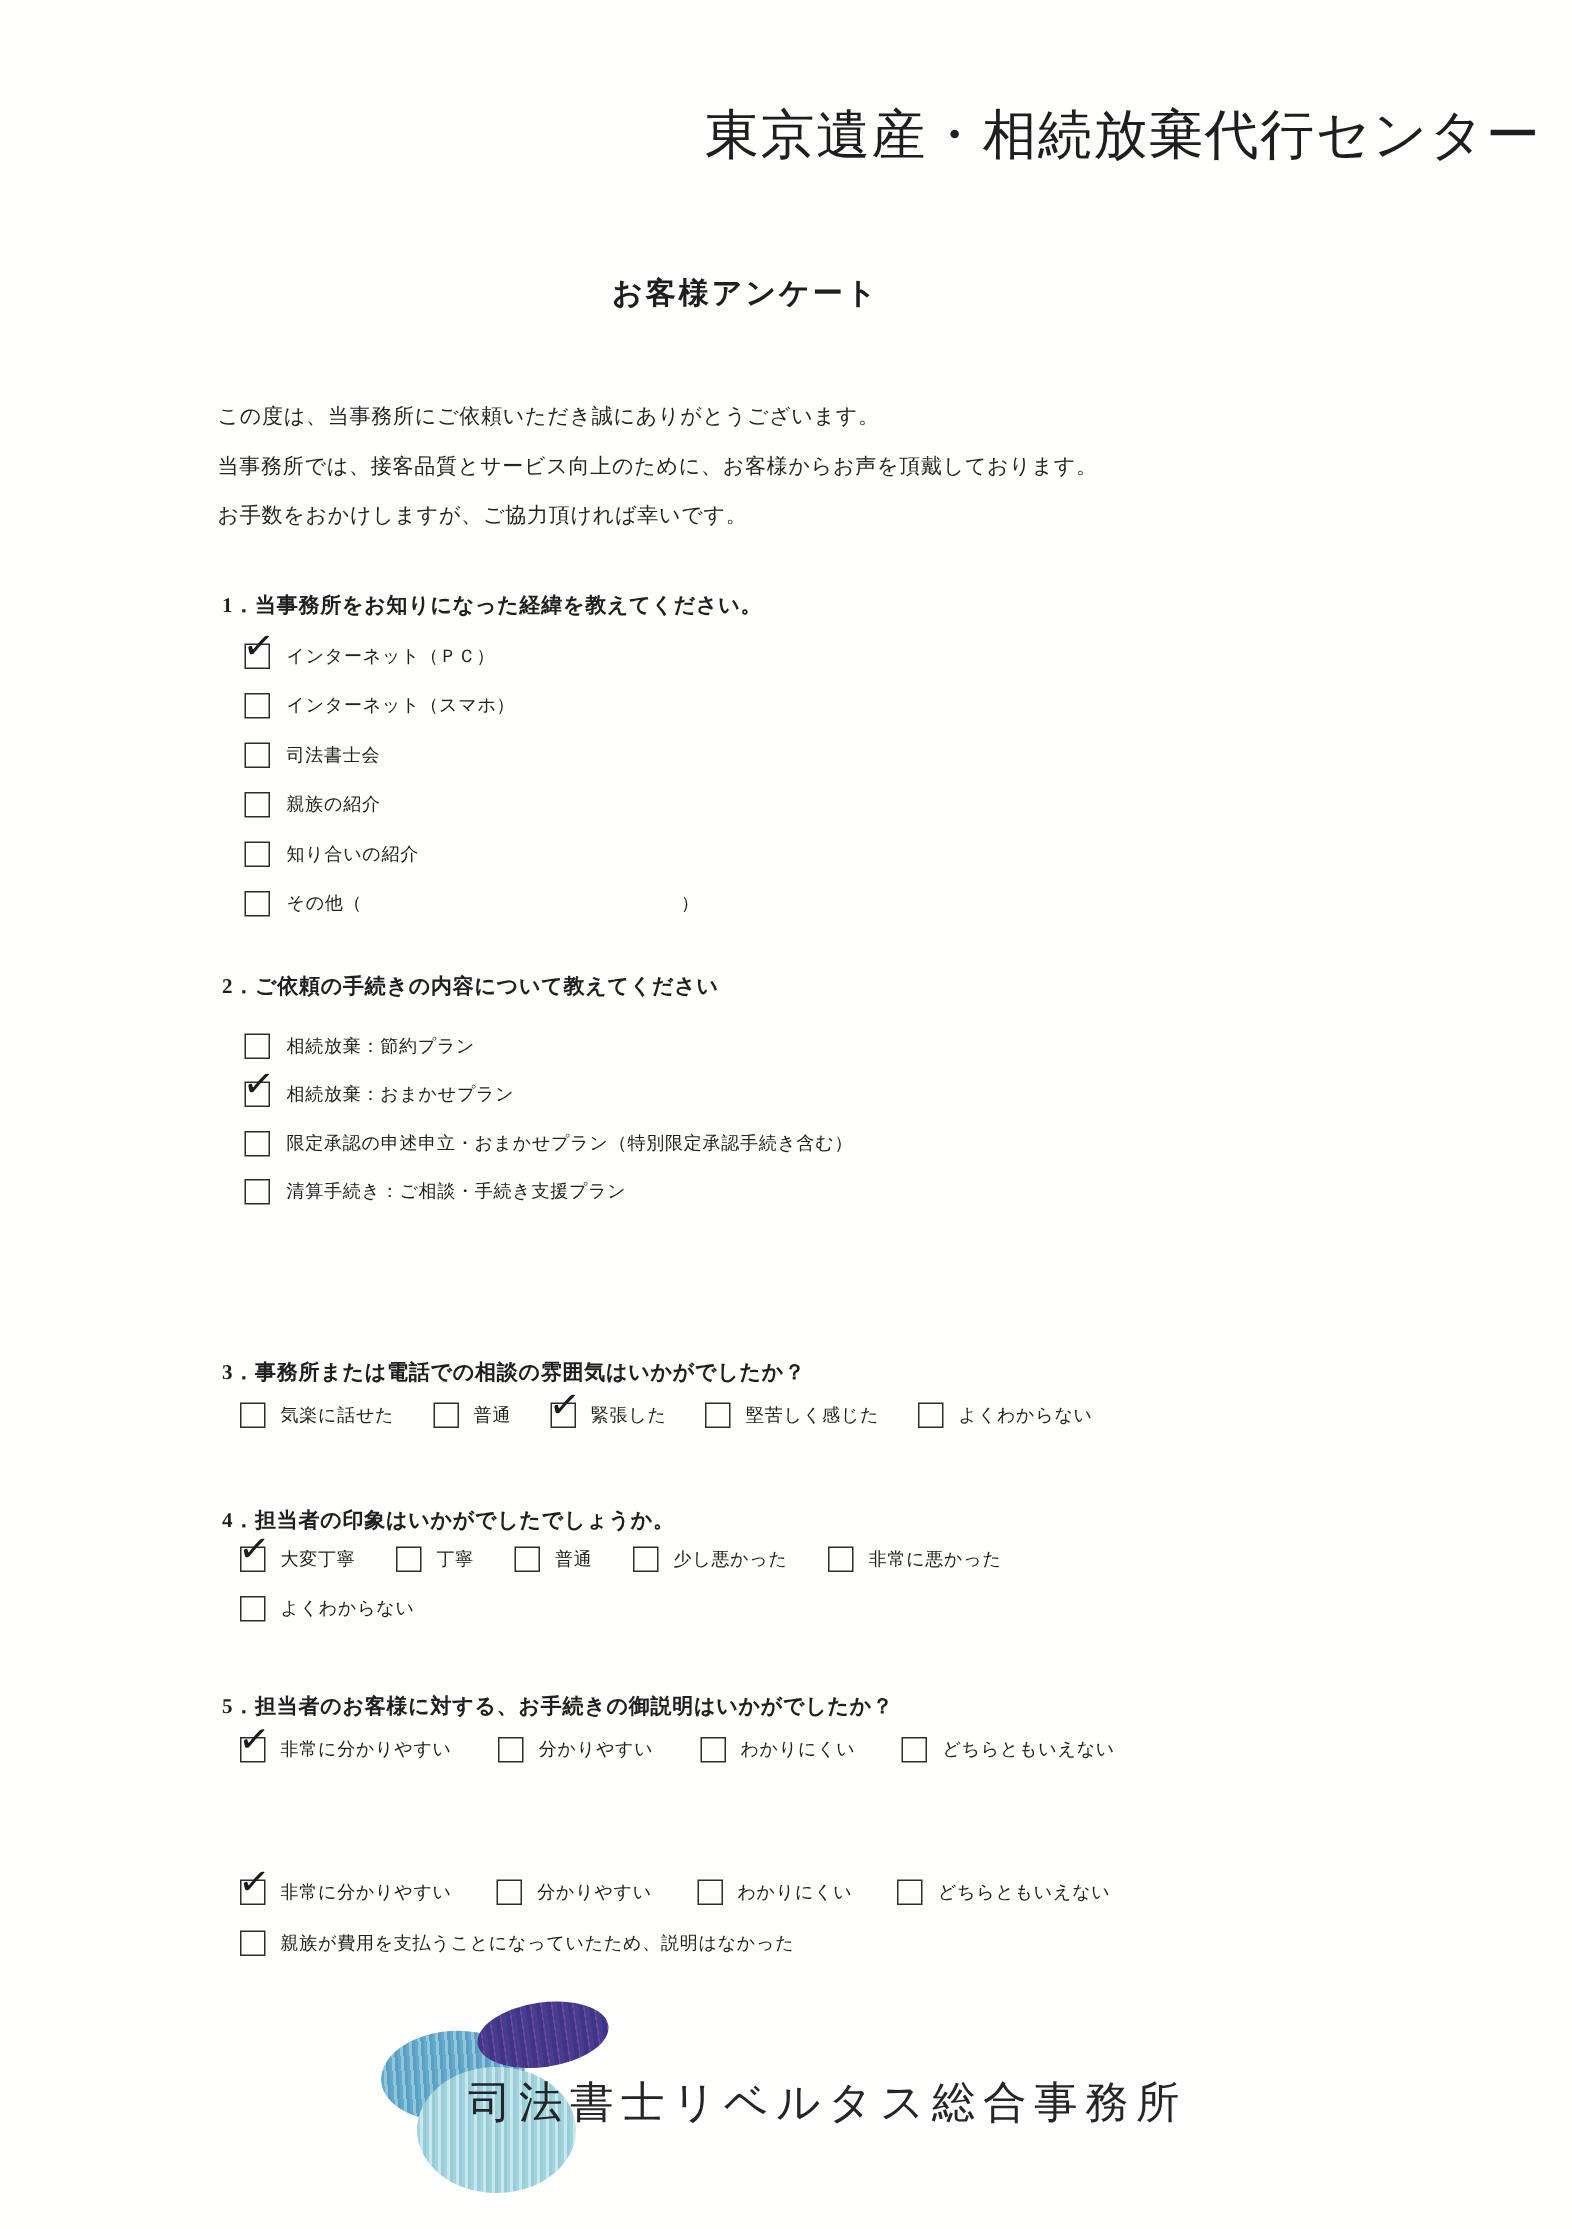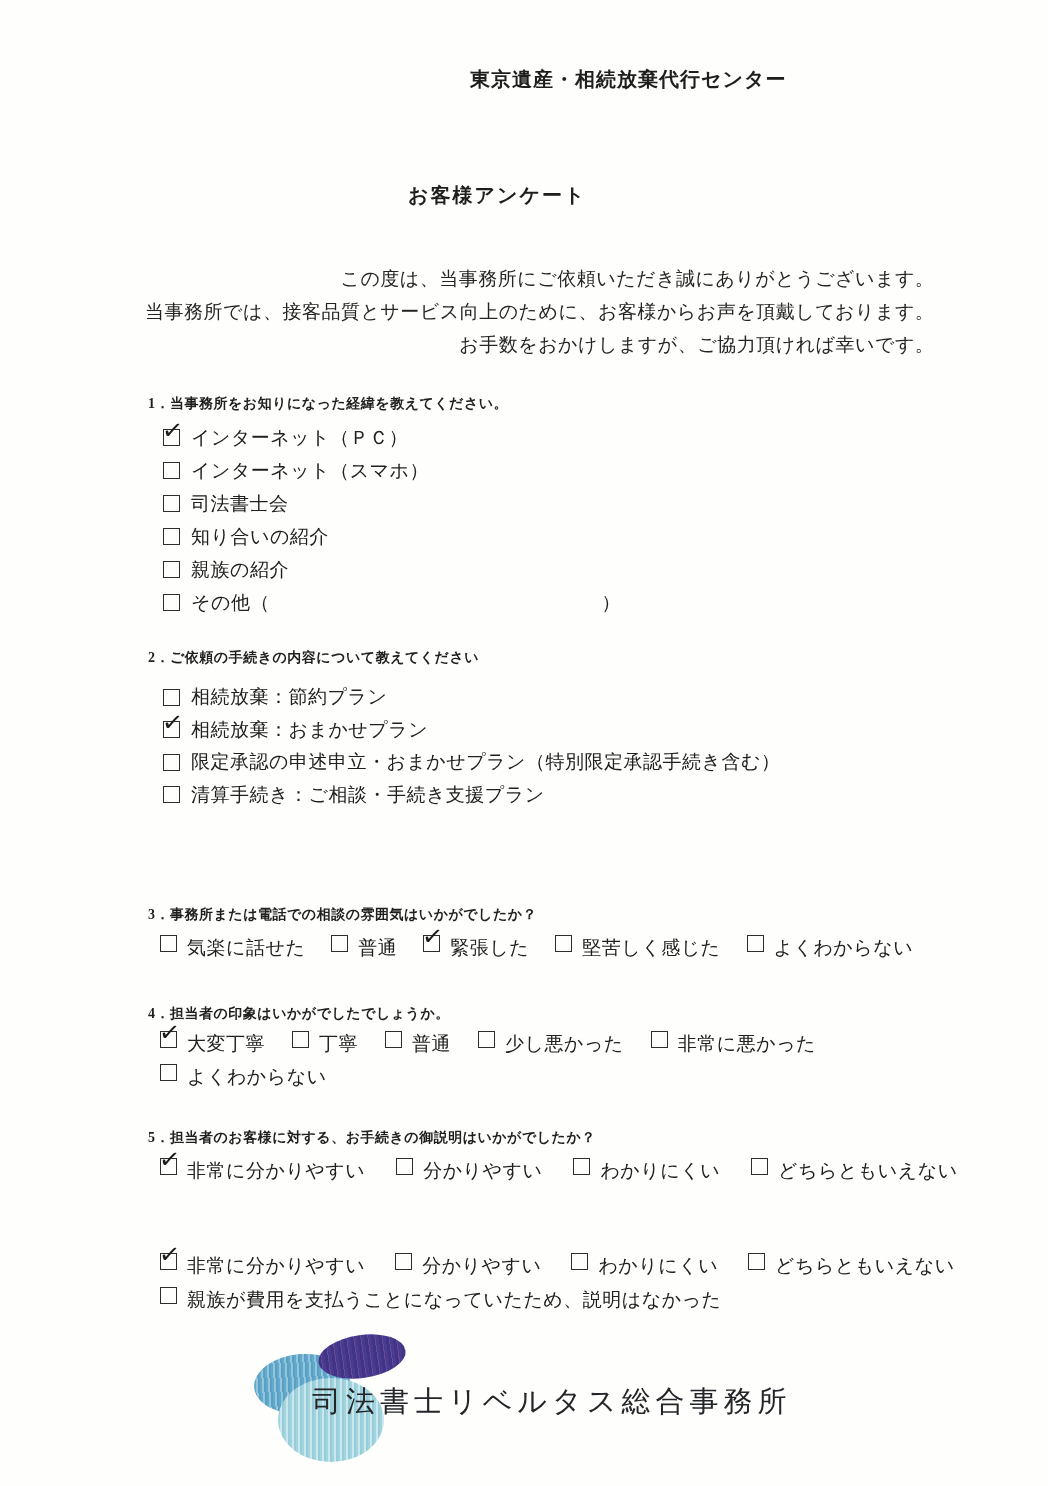--- a/index.html
+++ b/index.html
@@ -7,48 +7,48 @@
     position:relative;
     width:1048px;height:1486px;
     margin:0 auto;
     background:#fefefc;
     font-family:"Liberation Serif","DejaVu Serif",serif;
     color:#242424;
     overflow:hidden;
   }
   .org-title{
     position:absolute;left:470px;top:66px;
-    font-size:20px;font-weight:bold;letter-spacing:1px;color:#1e1e1e;
+    font-size:36px;font-weight:normal;letter-spacing:1px;color:#1e1e1e;
   }
   .survey-title{
     position:absolute;left:408px;top:182px;
     font-size:20px;font-weight:bold;letter-spacing:2px;color:#1e1e1e;
   }
-  .intro{position:absolute;left:145px;top:262px;font-size:19px;letter-spacing:0.5px;text-align:right;}
+  .intro{position:absolute;left:145px;top:262px;font-size:14px;letter-spacing:0.5px;}
   .intro div{height:33px;line-height:33px;}
   .q-header{
     position:absolute;left:148px;
     font-size:14px;font-weight:bold;letter-spacing:0.5px;color:#1f1f1f;
     white-space:nowrap;
   }
   #q1h{top:395px}#q2h{top:649px}#q3h{top:906px}#q4h{top:1005px}#q5h{top:1129px}#q6h{top:1227px}
   .vlist{position:absolute;left:163px;}
   #q1-list{top:421px}
   #q2-list{top:681px}
   .vlist .opt{height:33px;display:flex;align-items:center;gap:11px;}
   #q2-list .opt{height:32.5px;}
   .hlist{position:absolute;display:flex;align-items:center;}
   #q3-row{left:160px;top:935px;gap:26px;}
   #q4-row1{left:160px;top:1031px;gap:27px;}
   #q4-row2{left:160px;top:1064px;}
   #q5-row{left:160px;top:1158px;gap:31px;}
   #q6-row1{left:160px;top:1253px;gap:30px;}
   #q6-row2{left:160px;top:1287px;}
   .hlist .item{display:flex;align-items:flex-start;gap:10px;height:33px;}
-  .lbl{font-size:19px;letter-spacing:0.5px;white-space:nowrap;color:#202020;}
+  .lbl{font-size:12px;letter-spacing:0.5px;white-space:nowrap;color:#202020;}
   .cb{
     width:15px;height:15px;flex:none;position:relative;
     border:1.7px solid #2d2d2d;background:#fefefc;
   }
   .check{
     position:absolute;left:-2px;top:-12px;
     font-size:25px;line-height:1;color:#1c1c1c;
     font-family:"DejaVu Sans","Liberation Sans",sans-serif;
     transform:rotate(6deg);
   }
@@ -100,25 +100,25 @@
     <div class="opt">
       <span class="cb"></span>
       <span class="lbl">インターネット（スマホ）</span>
     </div>
     <div class="opt">
       <span class="cb"></span>
       <span class="lbl">司法書士会</span>
     </div>
     <div class="opt">
       <span class="cb"></span>
+      <span class="lbl">親族の紹介</span>
+    </div>
+    <div class="opt">
+      <span class="cb"></span>
       <span class="lbl">知り合いの紹介</span>
-    </div>
-    <div class="opt">
-      <span class="cb"></span>
-      <span class="lbl">親族の紹介</span>
     </div>
     <div class="opt">
       <span class="cb"></span>
       <span class="lbl">その他（　　　　　　　　　　　　　　　　　）</span>
     </div>
   </div>
 
   <div class="q-header" id="q2h">2．ご依頼の手続きの内容について教えてください</div>
   <div class="vlist" id="q2-list">
     <div class="opt">

